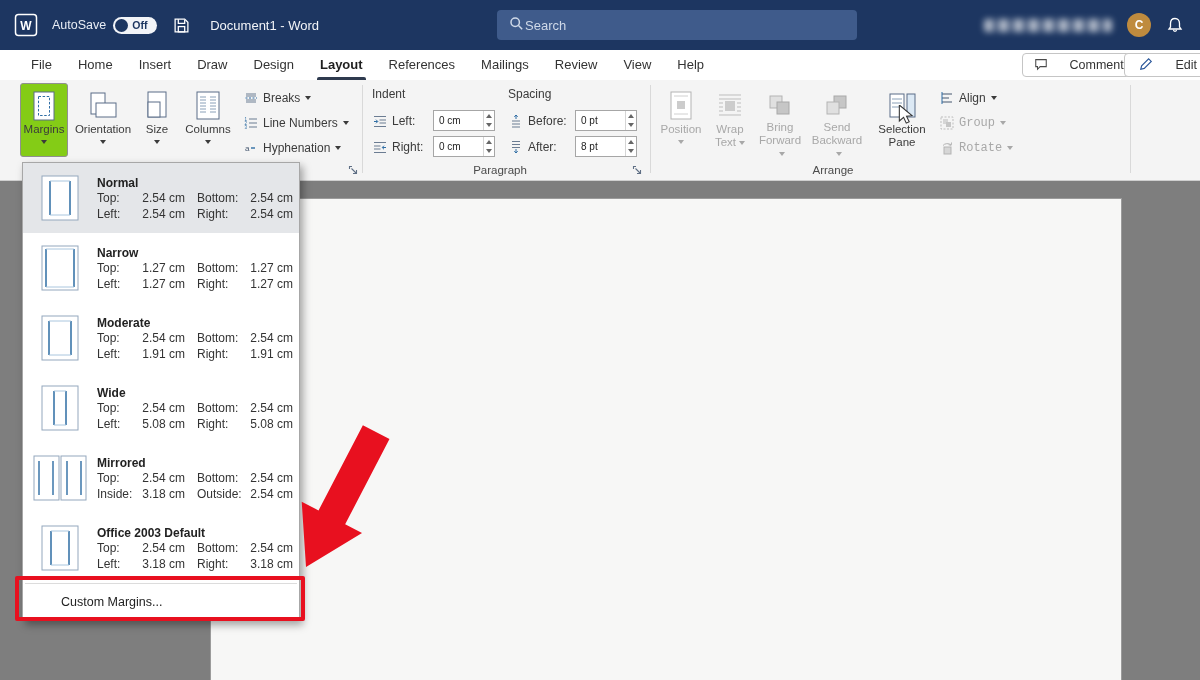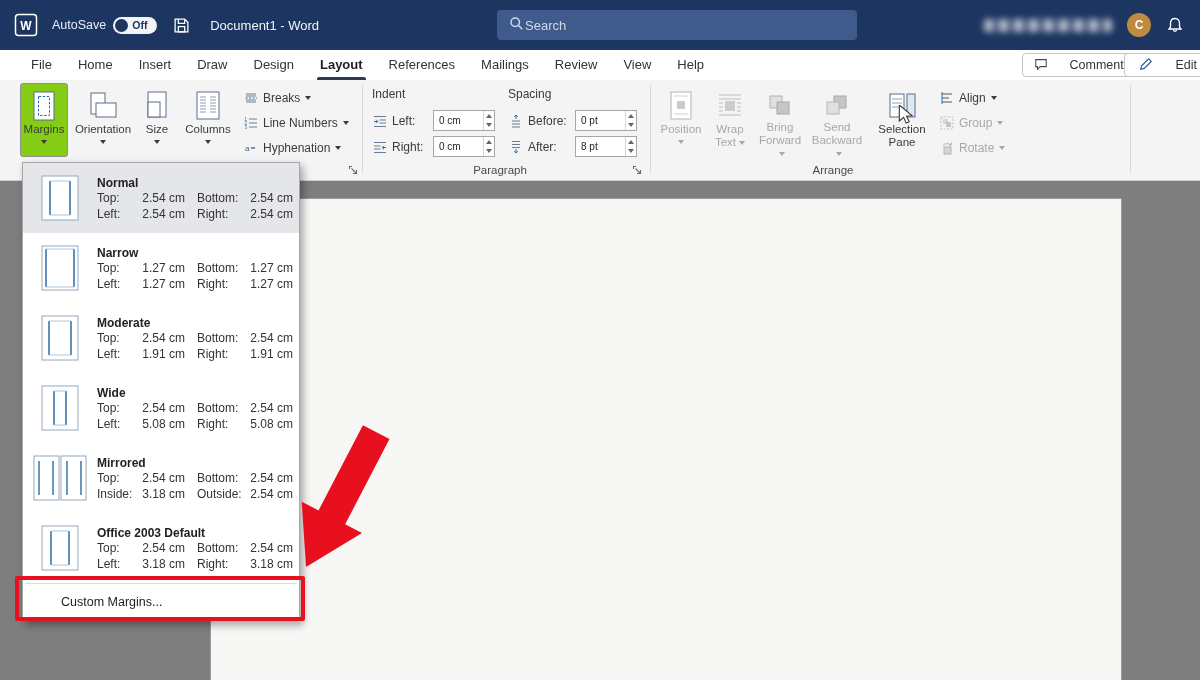--- a/index.html
+++ b/index.html
@@ -37,21 +37,21 @@
   .ribbon { position:absolute; left:0; top:80px; width:1200px; height:101px; background:#f4f4f4; border-bottom:1px solid #cfcfcf; }
   .bigbtn { position:absolute; top:3px; height:74px; display:flex; flex-direction:column; align-items:center; padding-top:5px; border-radius:3px; font-size:11.5px; color:#3b3b3b; cursor:pointer; border:1px solid transparent; }
   .bigbtn .bicon { height:34px; display:flex; align-items:center; }
   .blabel { line-height:13px; text-align:center; }
   .bigbtn.pressed { background:#84cc16; border:1px solid #909090; }
   .bigbtn.disabled { color:#a8a8a8; cursor:default; }
   .chv { width:0; height:0; border-left:3.5px solid transparent; border-right:3.5px solid transparent; border-top:4px solid currentColor; display:inline-block; }
   .bigbtn > .chv { margin-top:4px; }
   .inlinechv { margin-left:3px; vertical-align:middle; }
   .smallrow { position:absolute; height:21px; display:flex; align-items:center; gap:5px; font-size:12px; color:#3b3b3b; cursor:pointer; padding:0 3px; border-radius:2px; }
-  .smallrow.disabled { color:#a8a8a8; cursor:default; }
+  .smallrow.disabled { color:#a8a8a8; cursor:default;font-family:Liberation Mono, monospace; }
   .sicon { display:flex; width:15px; justify-content:center; }
   .vsep { position:absolute; top:5px; height:88px; width:1px; background:#d9d9d9; }
   .gcaption { position:absolute; top:84px; font-size:11.5px; color:#4b4b4b; text-align:center; }
   .launcher { position:absolute; top:85px; width:12px; height:12px; display:flex; cursor:pointer; }
   .pcaption { position:absolute; font-size:12px; color:#3b3b3b; }
   .prow { position:absolute; display:flex; align-items:center; gap:5px; font-size:12px; color:#3b3b3b; }
   .plabel { display:inline-block; }
   .w36 { width:36px; } .w42 { width:42px; }
   .spinbox { display:flex; width:62px; height:21px; border:1px solid #a6a6a6; background:#fff; }
   .spinbox input { border:none; outline:none; width:100%; min-width:0; font-size:10px; padding:0 0 0 5px; font-family:inherit; color:#222; background:transparent; }

